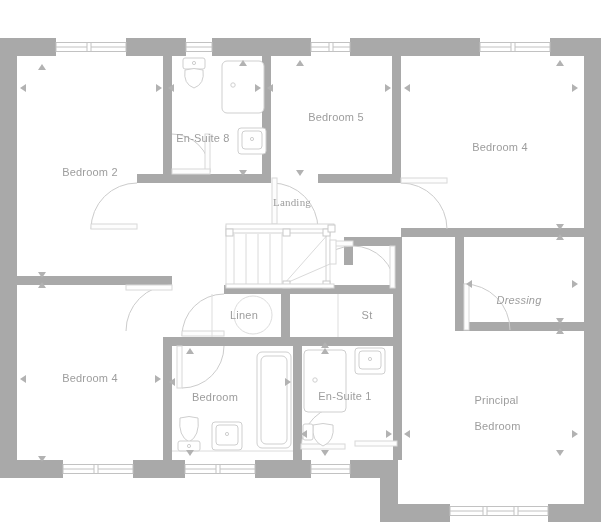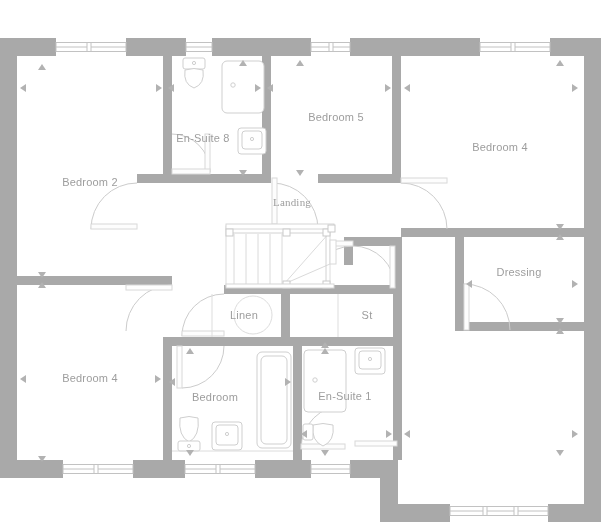--- a/index.html
+++ b/index.html
@@ -361,25 +361,29 @@
 
       <polygon points="321,348 329,348 325,354" transform="rotate(180 325 351)"></polygon>
       <polygon points="307,430 307,438 301,434"></polygon>
       <polygon points="321,450 329,450 325,456"></polygon>
       <polygon points="386,430 386,438 392,434"></polygon>
 
       <polygon points="321,342 329,342 325,348" transform="rotate(180 325 345)"></polygon>
     </g>
   </svg>
 
-  <div class="room-label" style="left:90px;  top:182px;">Bedroom 2</div>
+  <div class="room-label" style="left:90px;  top:172px;">Bedroom 2</div>
   <div class="room-label" style="left:500px; top:147px;">Bedroom 4</div>
   <div class="room-label" style="left:90px;  top:378px;">Bedroom 4</div>
   <div class="room-label" style="left:336px; top:117px;">Bedroom 5</div>
+  <div class="room-label" style="left:491px; top:413px;">
+    <span>Principal</span><br>
+    <span>Bedroom</span>
+  </div>
   <div class="room-label" style="left:292px; top:202px;font-family:Liberation Serif, serif;">Landing</div>
   <div class="room-label" style="left:345px; top:396px;">En-Suite 1</div>
   <div class="room-label" style="left:203px; top:138px;">En-Suite 8</div>
   <div class="room-label" style="left:215px; top:397px;">Bedroom</div>
-  <div class="room-label" style="left:519px; top:272px;">Dressing</div>
+  <div class="room-label" style="left:519px; top:300px;font-style:italic;">Dressing</div>
   <div class="room-label" style="left:244px; top:315px;">Linen</div>
   <div class="room-label" style="left:367px; top:315px;">St</div>
 
 </div>
 
 </body></html>

